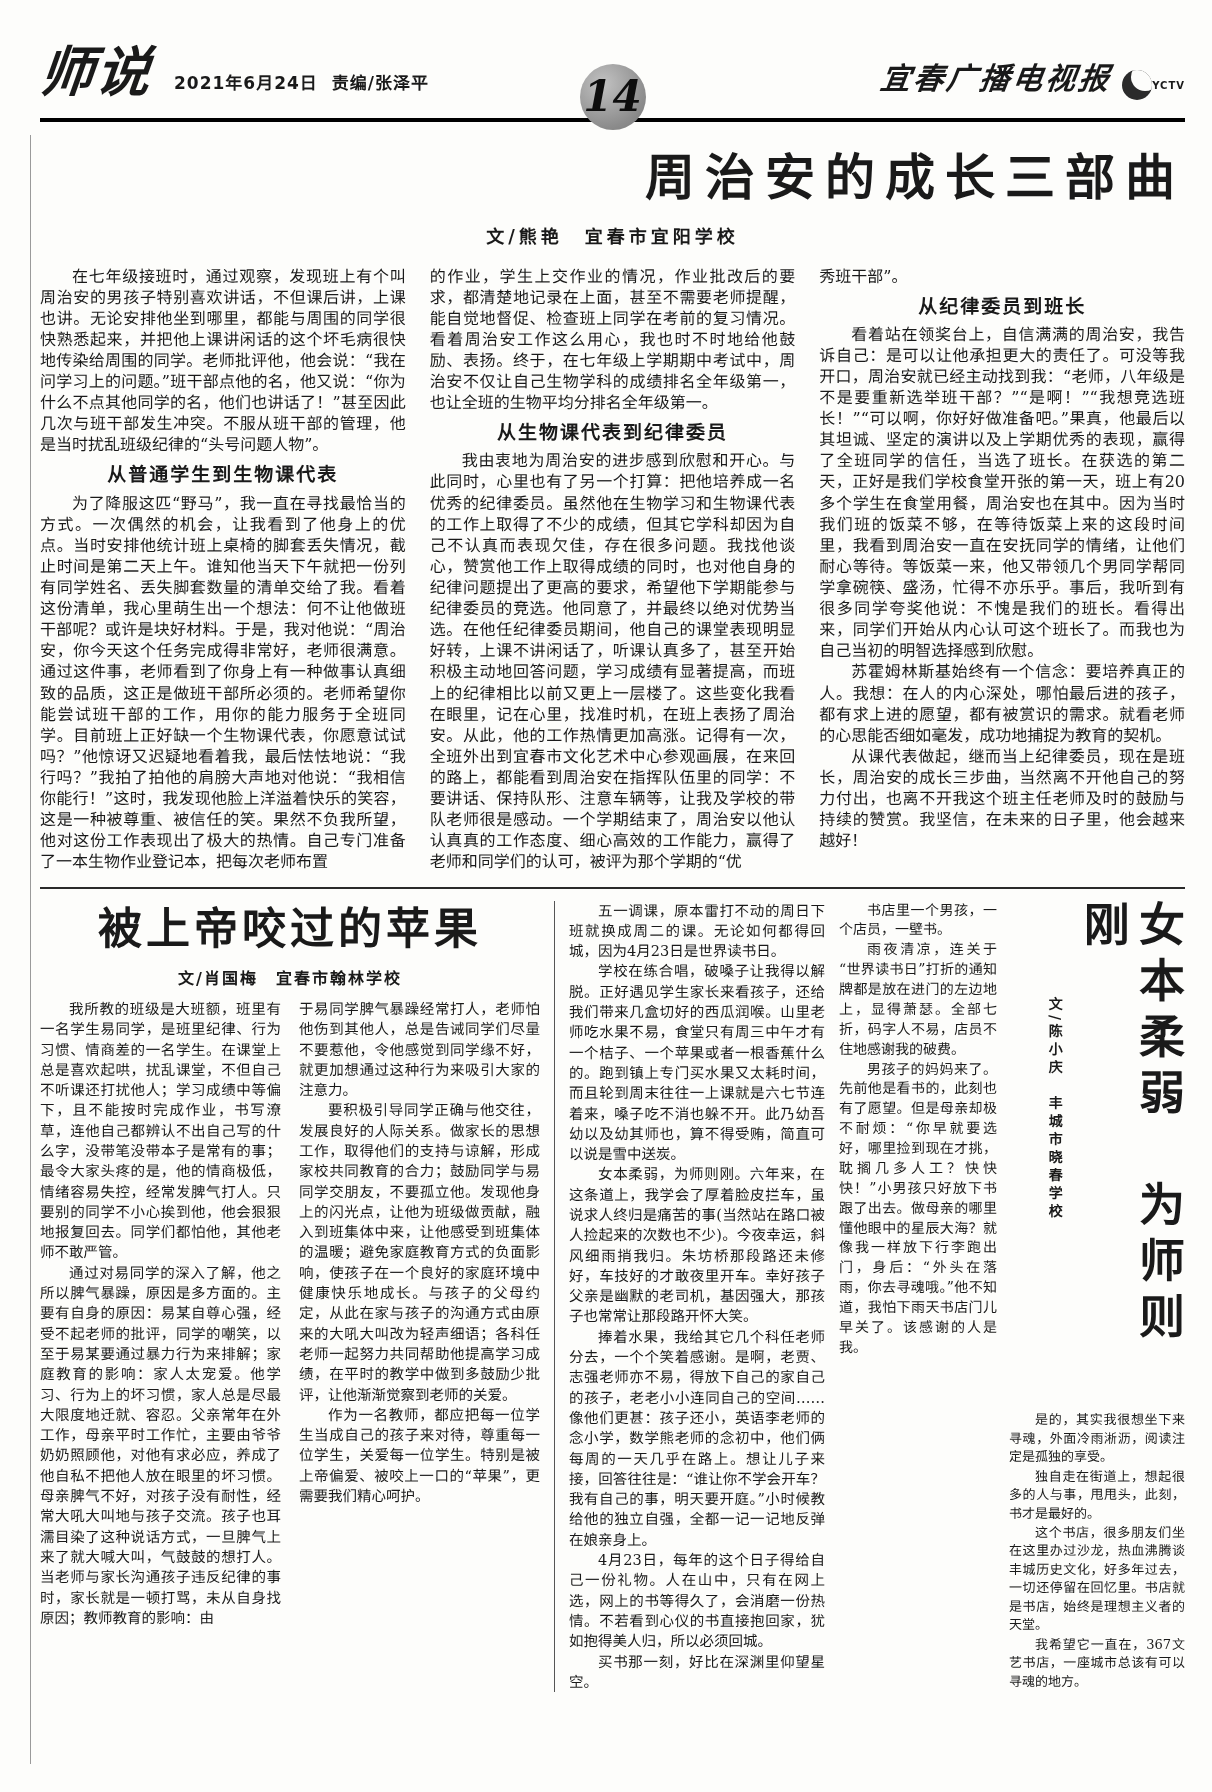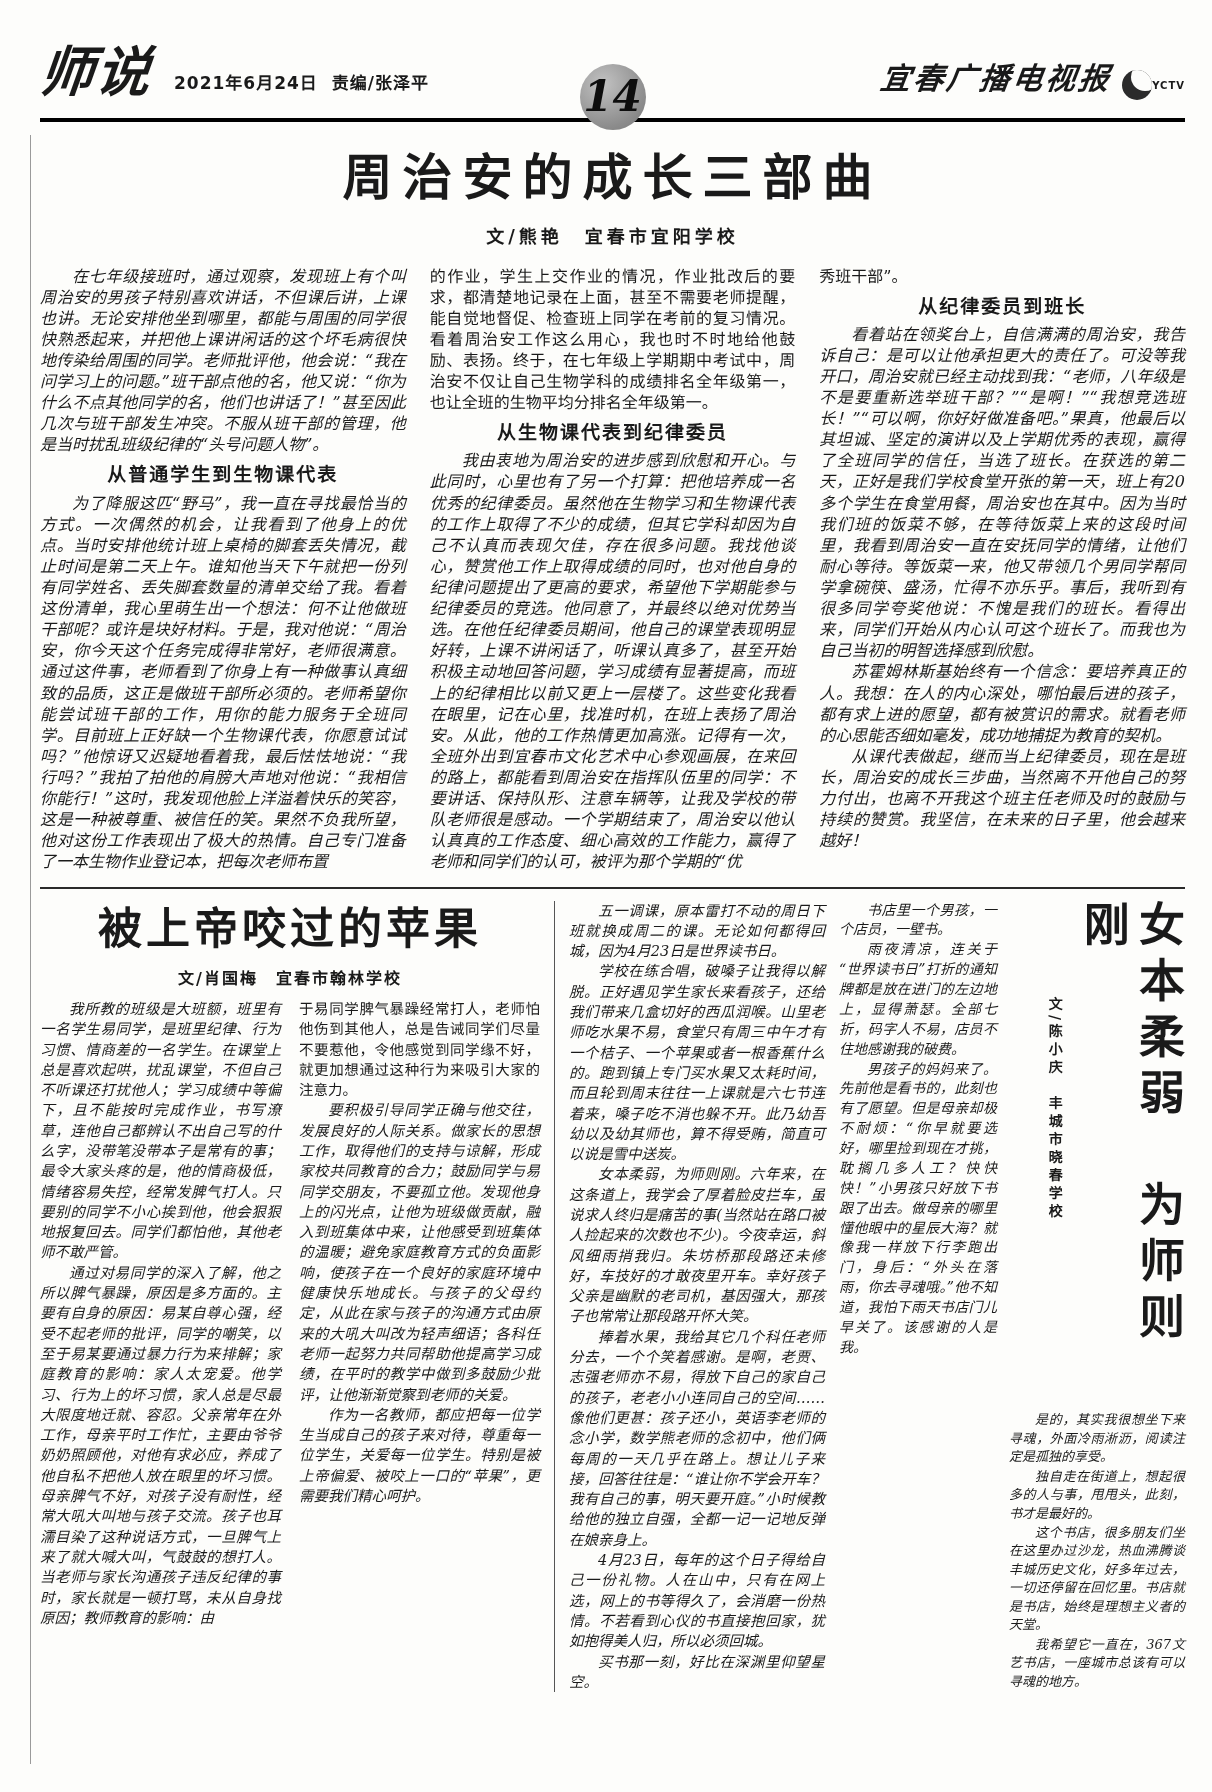--- a/index.html
+++ b/index.html
@@ -57,31 +57,31 @@
     z-index:2;
   }
   .page-badge span {
     font-family:"DejaVu Serif", serif;
     font-weight:bold; font-style:italic;
     font-size:42px; color:#0d0d0d; line-height:1;
   }
 
   
   .p, .pc { text-align:justify; word-break:break-all; }
-  .p { text-indent:2em;font-style:italic; }
+  .p { text-indent:2em; }
   .h {
     text-align:center; font-family:"DejaVu Sans", sans-serif;
     font-weight:bold; font-size:19px; letter-spacing:2px;
     margin:7px 0 5px;
   }
 
   
   .a1 { margin-top:14px; }
   .a1-title {
-    text-align:center;
+    text-align:right;
     font-family:"DejaVu Sans", sans-serif;
     font-weight:900; font-size:50px; letter-spacing:10px;
     line-height:1.15;
   }
   .a1-byline { text-align:center; font-weight:bold; font-size:18px; margin-top:14px; letter-spacing:4px; }
   .a1-cols { display:flex; gap:24px; margin-top:18px; }
   .a1-col { flex:1; font-size:16px; line-height:1.32; }
 
   
   .mid-rule { height:2px; background:#2a2a2a; margin:14px 0 12px; }

